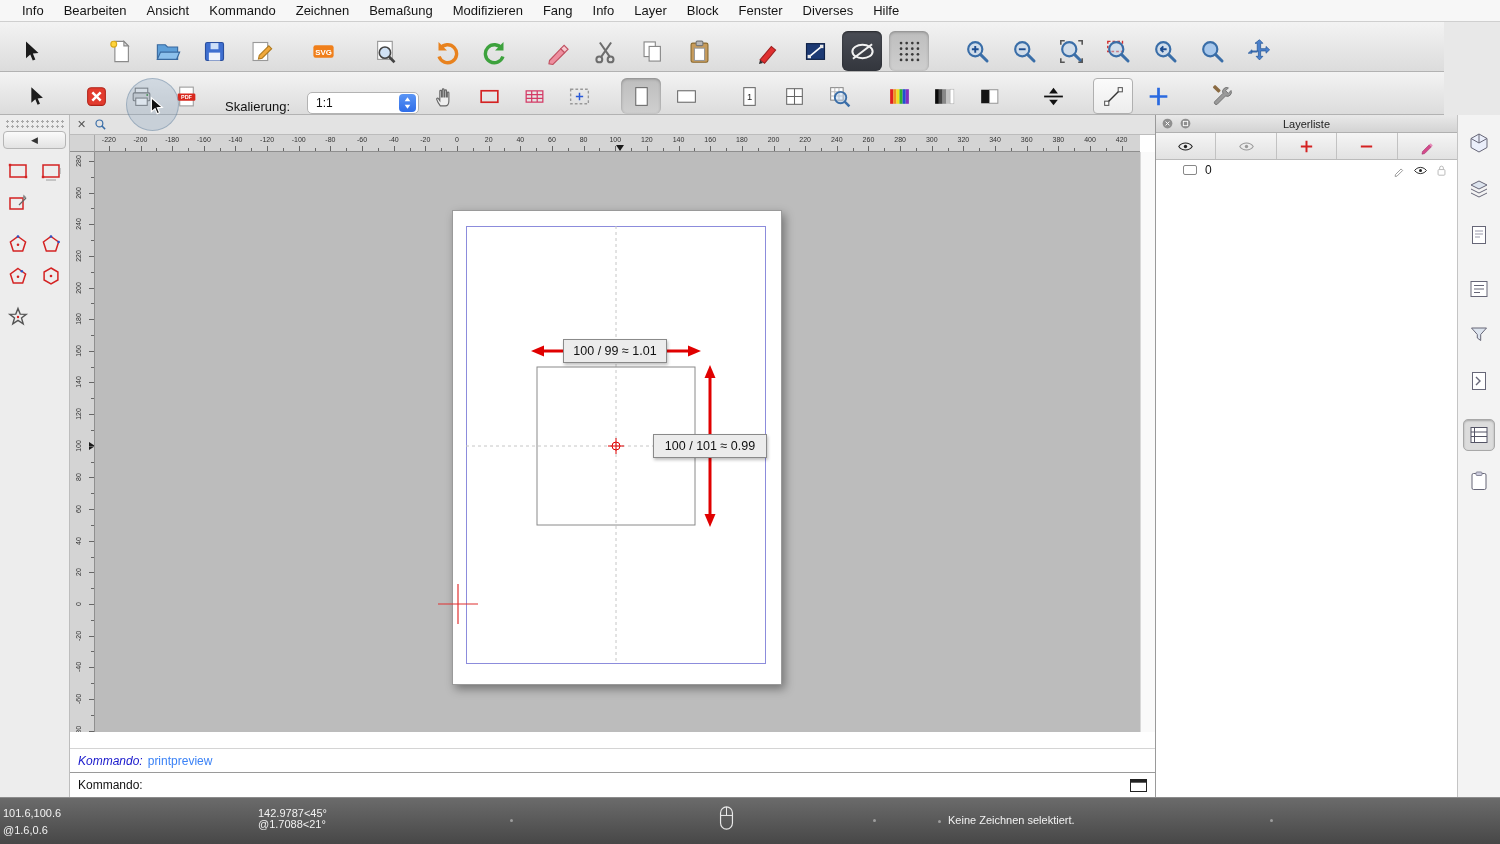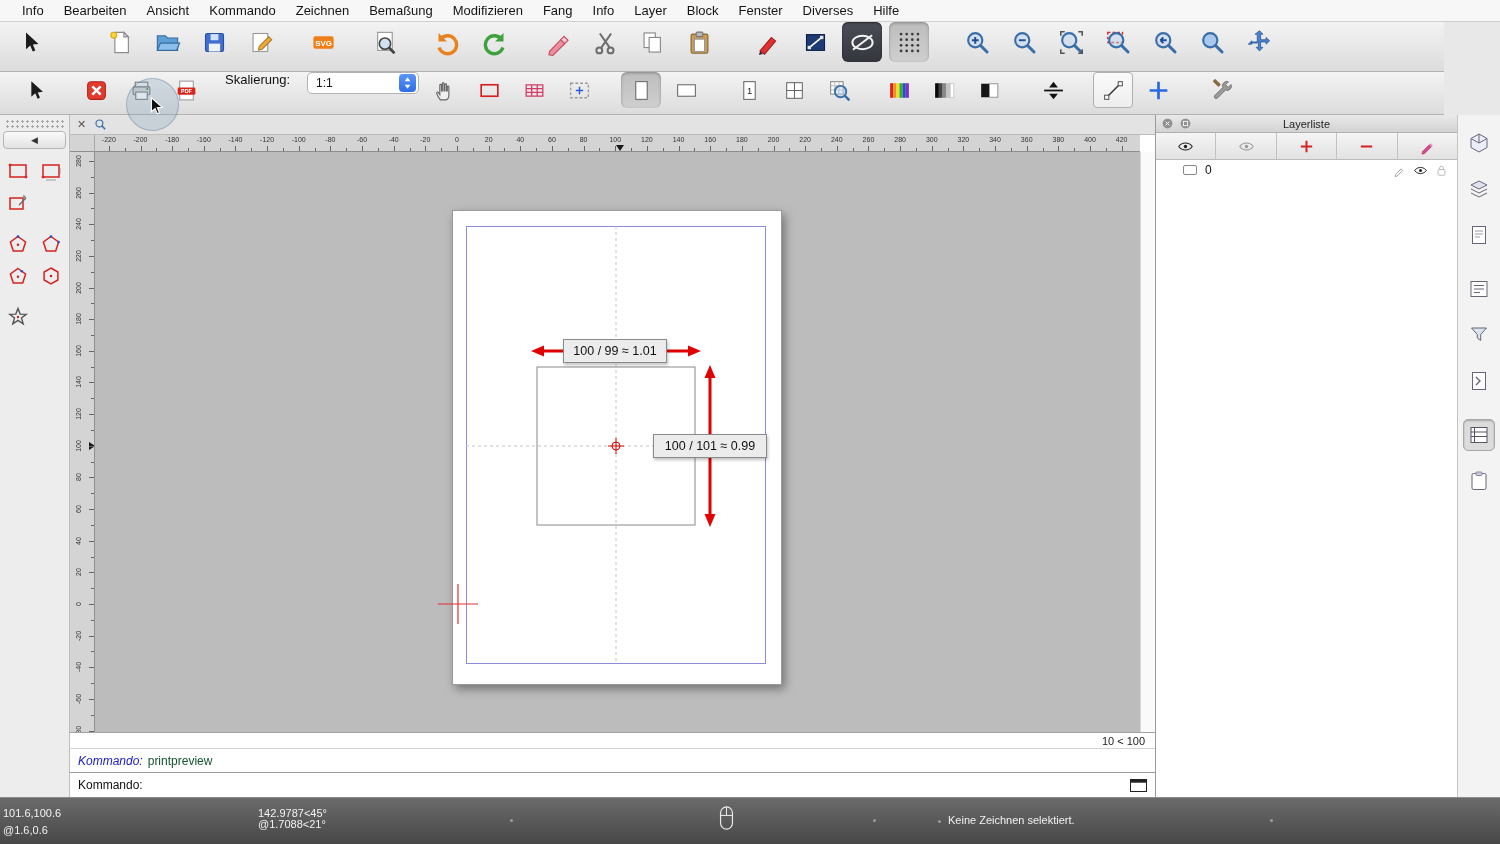--- a/index.html
+++ b/index.html
@@ -1,21 +1,21 @@
 <!DOCTYPE html>
 <html><head>
 <meta charset="utf-8">
 <style>
 *{margin:0;padding:0;box-sizing:border-box}
 html,body{width:1500px;height:844px}
 body{font-family:"Liberation Sans",sans-serif;position:relative;overflow:hidden;background:#e8e8e8}
 svg text{font-family:"Liberation Sans",sans-serif}
 .menubar{position:absolute;left:0;top:0;width:1500px;height:22px;background:#f7f7f7;border-bottom:1px solid #cfcfcf;display:flex;align-items:center;padding-left:12px;z-index:5}
 .menu-item{font-size:13px;color:#151515;padding:0 10px;line-height:21px;white-space:nowrap}
-.toolbar{position:absolute;left:0;width:1444px;display:flex;align-items:flex-start;background:linear-gradient(#f3f3f3,#dcdcdc);border-bottom:1px solid #b2b2b2}
+.toolbar{position:absolute;left:0;width:1444px;display:flex;align-items:flex-end;background:linear-gradient(#f3f3f3,#dcdcdc);border-bottom:1px solid #b2b2b2}
 .row1{top:22px;height:50px;padding-left:10px;gap:7px}
 .row2{top:72px;height:43px;padding-left:15px;gap:5px}
 .tbtn{width:40px;height:40px;border-radius:6px;display:flex;align-items:center;justify-content:center;flex:none}
 .row2 .tbtn{height:36px}
 .tbtn svg{width:27px;height:27px}
 .row2 .tbtn svg{width:25px;height:25px}
 .ticon{display:flex}
 .tbtn.pressed{background:linear-gradient(#bdbdbd,#cfcfcf);box-shadow:inset 0 1px 3px rgba(0,0,0,.3)}
 .tbtn.dark{background:linear-gradient(#4a4d55,#33363d);box-shadow:inset 0 1px 2px rgba(0,0,0,.5)}
 .tbtn.boxed{background:linear-gradient(#fbfbfb,#ededed);border:1px solid #b0b0b0;border-radius:4px}
@@ -53,21 +53,21 @@
 .vmarker{position:absolute;left:19px;width:0;height:0;border-top:4px solid transparent;border-bottom:4px solid transparent;border-left:6px solid #1a1a1a;margin-top:-4px}
 .canvas{position:absolute;left:25px;top:37px;width:1045px;height:580px;background:#bcbcbc;overflow:hidden}
 .paper{position:absolute;left:357px;top:58px;width:330px;height:475px;background:#fff;border:1px solid #9a9a9a;box-shadow:3px 4px 9px rgba(0,0,0,.38)}
 .page-border{position:absolute;left:371px;top:74px;width:300px;height:438px;border:1px solid #8c8cdc}
 .annot{position:absolute;left:0;top:0;width:1045px;height:580px}
 .dim-box{position:absolute;height:24px;background:#ececec;border:1px solid #8a8a8a;box-shadow:1px 2px 3px rgba(0,0,0,.25);font-size:12.5px;color:#111;display:flex;align-items:center;justify-content:center}
 .vscroll{position:absolute;left:1070px;top:37px;width:15px;height:580px;background:#fafafa;border-left:1px solid #d8d8d8}
 .grid-strip{position:absolute;left:0;top:617px;width:1085px;height:16px;background:#fff;border-top:1px solid #a2a2a2;display:flex;align-items:center;justify-content:flex-end;padding-right:10px;font-size:11px;color:#222}
 .cmd-history{position:absolute;left:0;top:633px;width:1085px;height:24px;background:#fff;border-top:1px solid #d4d4d4;display:flex;align-items:center;padding-left:8px;font-size:12px}
 .cmd-label-hist{color:#1818cc;font-style:italic}
-.cmd-value{color:#14532d;margin-left:5px}
+.cmd-value{color:#3b82f6;margin-left:5px}
 .cmd-input-row{position:absolute;left:0;top:657px;width:1085px;height:25px;background:#fff;border-top:1px solid #9a9a9a;display:flex;align-items:center;padding:0 8px;font-size:12px;color:#111}
 .cmd-input{flex:1;border:none;outline:none;font:12px "Liberation Sans",sans-serif;margin-left:6px;background:transparent}
 .cmd-panel-btn{display:flex;flex:none}
 .cmd-panel-btn svg{width:17px;height:13px}
 .layer-panel{position:absolute;left:1155px;top:115px;width:302px;height:682px;background:#fff;border-left:1px solid #9a9a9a}
 .lp-header{position:relative;height:18px;background:linear-gradient(#e9e9e9,#d3d3d3);border-bottom:1px solid #b0b0b0;display:flex;align-items:center}
 .lp-title{position:absolute;width:100%;text-align:center;font-size:11px;color:#222}
 .lp-hbtn{margin-left:5px;display:flex;z-index:1}
 .lp-hbtn svg{width:13px;height:13px}
 .lp-toolbar{height:27px;display:flex;background:linear-gradient(#f5f5f5,#e2e2e2);border-bottom:1px solid #bbb}
@@ -799,23 +799,20 @@
       <circle cx="521" cy="294" r="4" fill="none" stroke="#e00000"></circle>
       <line x1="513" y1="294" x2="529" y2="294" stroke="#e00000"></line>
       <line x1="521" y1="286" x2="521" y2="302" stroke="#e00000"></line>
       <line x1="343" y1="452" x2="383" y2="452" stroke="#e03030" stroke-width="1.2"></line>
       <line x1="363" y1="432" x2="363" y2="472" stroke="#e03030" stroke-width="1.2"></line>
     </svg>
     <div class="dim-box" style="left:468px;top:187px;width:104px">100 / 99 ≈ 1.01</div>
     <div class="dim-box" style="left:558px;top:282px;width:114px">100 / 101 ≈ 0.99</div>
   </div>
   <div class="vscroll"></div>
-  <div class="grid-strip">
-    <span>10 &lt; 100</span>
-  </div>
   <div class="cmd-history">
     <span class="cmd-label-hist">Kommando:</span>
     <span class="cmd-value">printpreview</span>
   </div>
   <div class="cmd-input-row">
     <span>Kommando:</span>
     <input class="cmd-input" style="">
     <span class="cmd-panel-btn">
       <svg viewBox="0 0 17 13">
           <rect x="0.5" y="0.5" width="16" height="12" fill="#fff" stroke="#222"></rect>

